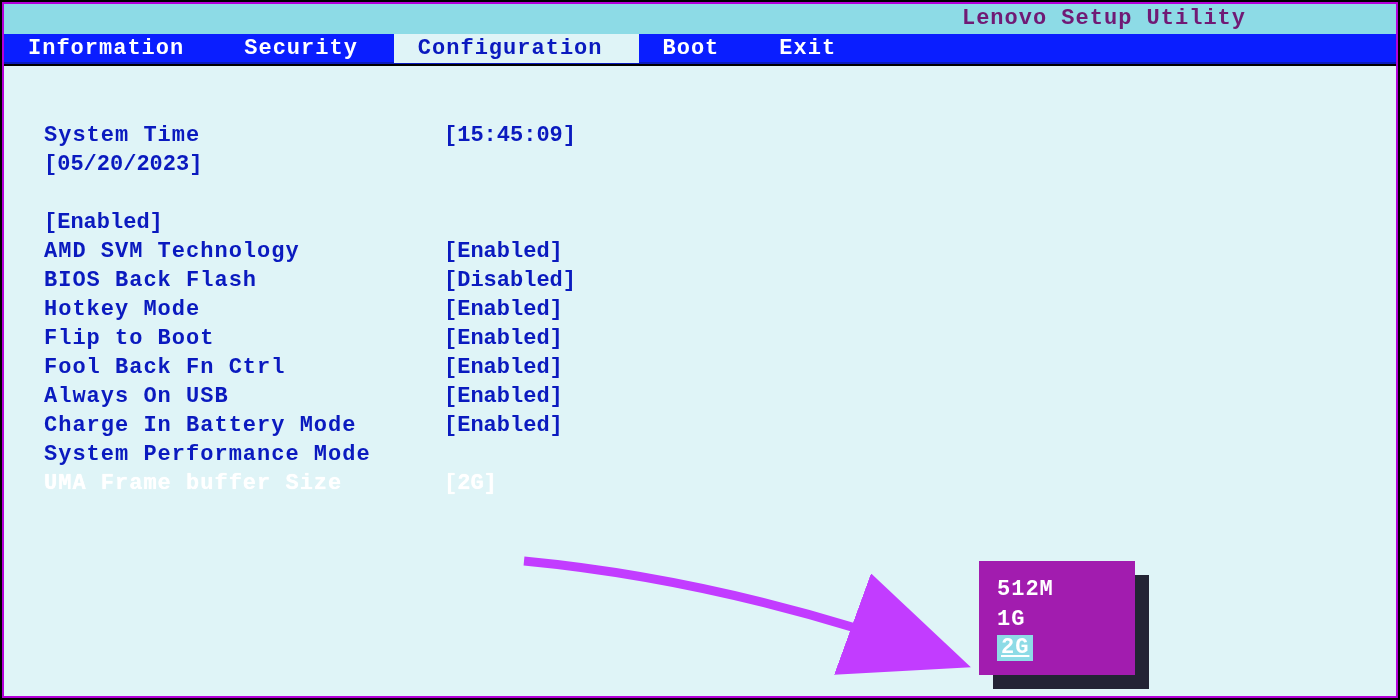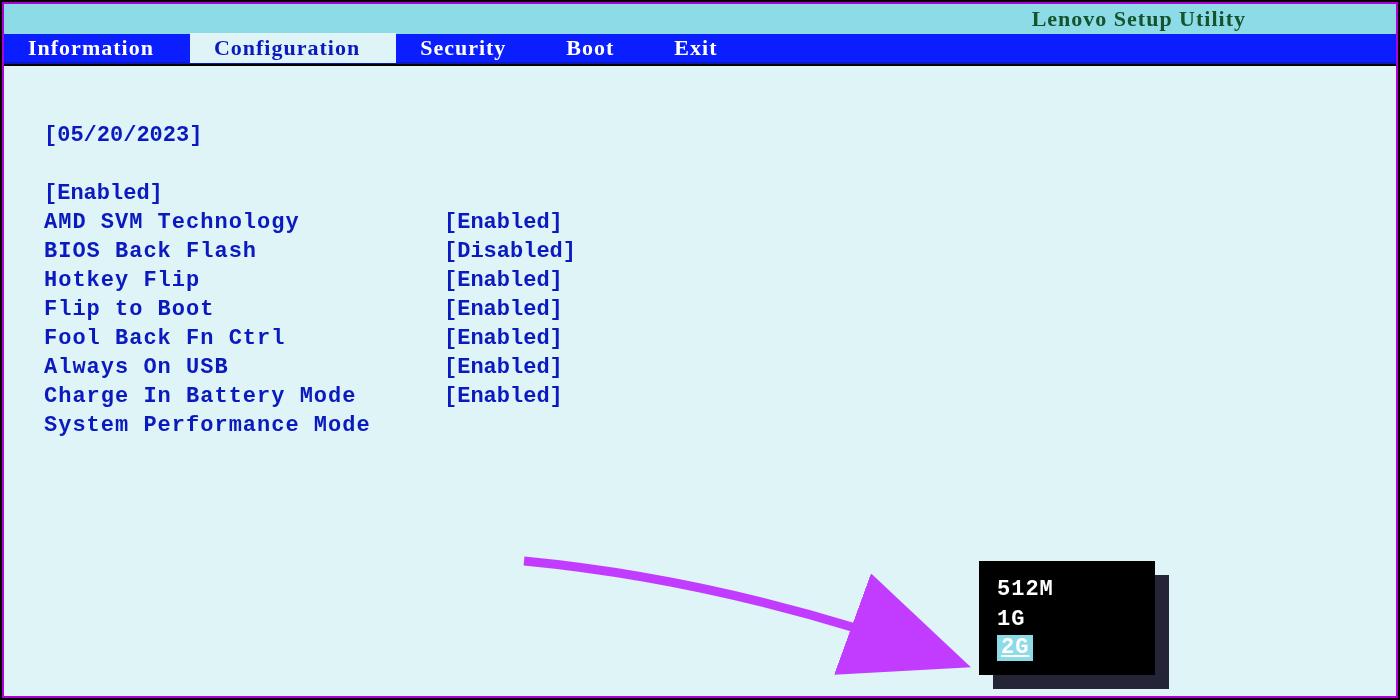--- a/index.html
+++ b/index.html
@@ -27,35 +27,33 @@
   left: 0;
   top: 0;
   right: 0;
   height: 30px;
   background: #8ddbe6;
 }
 .utility-title {
   position: absolute;
   right: 150px;
   top: 2px;
-  color: #14532d;
+  color: #701a75;
   letter-spacing: 1px;
-  font-family: Liberation Serif, serif;
 }
 .tabstrip {
   position: absolute;
   left: 0;
   top: 30px;
   right: 0;
   height: 28px;
   background: #0a1eff;
   display: flex;
   align-items: center;
   box-shadow: 0 2px 0 #0a1abf;
-  font-family: Liberation Serif, serif;
 }
 .tab {
   color: #fff;
   padding: 2px 36px 2px 24px;
   letter-spacing: 1px;
   white-space: nowrap;
 }
 .tab.active {
   background: #dff4f7;
   color: #0a1abf;
@@ -81,23 +79,23 @@
 }
 .row .label { width: 400px; letter-spacing: 1px; white-space: pre; }
 .row .value { white-space: pre; }
 .row.selected { color: #fff; text-shadow: 0 0 1px #fff; }
 .spacer { height: 29px; }
 
 .popup {
   position: absolute;
   left: 975px;
   top: 495px;
-  width: 176px;
+  width: 156px;
   padding: 14px 12px 14px 18px;
-  background: #000000;
+  background: #a21caf;
   box-shadow: 14px 14px 0 #232435;
   box-sizing: border-box;
 }
 .popup .opt {
   color: #fff;
   letter-spacing: 1px;
   line-height: 30px;
 }
 .popup .opt.selected {
   display: inline-block;
@@ -122,65 +120,73 @@
 <body>
 
 <div class="frame">
 
   <div class="topbar">
     <div class="utility-title">Lenovo Setup Utility</div>
   </div>
 
   <div class="tabstrip" id="tabstrip">
       <div class="tab">Information</div>
+      <div class="tab">Security</div>
       <div class="tab active">Configuration</div>
-      <div class="tab">Security</div>
       <div class="tab">Boot</div>
       <div class="tab">Exit</div>
     </div>
 
   <div class="body">
     <div class="settings" id="settings">
         <div class="row">
+          <div class="label">System Time</div>
+          <div class="value">[15:45:09]</div>
+        </div>
+        <div class="row">
           <div class="value">[05/20/2023]</div>
         </div>
         <div class="spacer"></div>
         <div class="row">
           <div class="value">[Enabled]</div>
         </div>
         <div class="row">
           <div class="label">AMD SVM Technology</div>
           <div class="value">[Enabled]</div>
         </div>
         <div class="row">
           <div class="label">BIOS Back Flash</div>
           <div class="value">[Disabled]</div>
         </div>
         <div class="row">
-          <div class="label">Hotkey Flip</div>
+          <div class="label">Hotkey Mode</div>
           <div class="value">[Enabled]</div>
         </div>
         <div class="row">
           <div class="label">Flip to Boot</div>
           <div class="value">[Enabled]</div>
         </div>
         <div class="row">
           <div class="label">Fool Back Fn Ctrl</div>
           <div class="value">[Enabled]</div>
         </div>
         <div class="row">
           <div class="label">Always On USB</div>
           <div class="value">[Enabled]</div>
         </div>
         <div class="row">
           <div class="label">Charge In Battery Mode</div>
           <div class="value">[Enabled]</div>
         </div>
         <div class="row">
           <div class="label">System Performance Mode</div>
+        </div>
+        <div class="row selected">
+          <div class="label">UMA Frame buffer Size</div>
+          <div class="value">[2G]</div>
         </div>
       </div>
 
     <div class="popup" id="popup">
         <div>
           <div class="opt">512M</div>
         </div>
         <div>
           <div class="opt">1G</div>
         </div>

